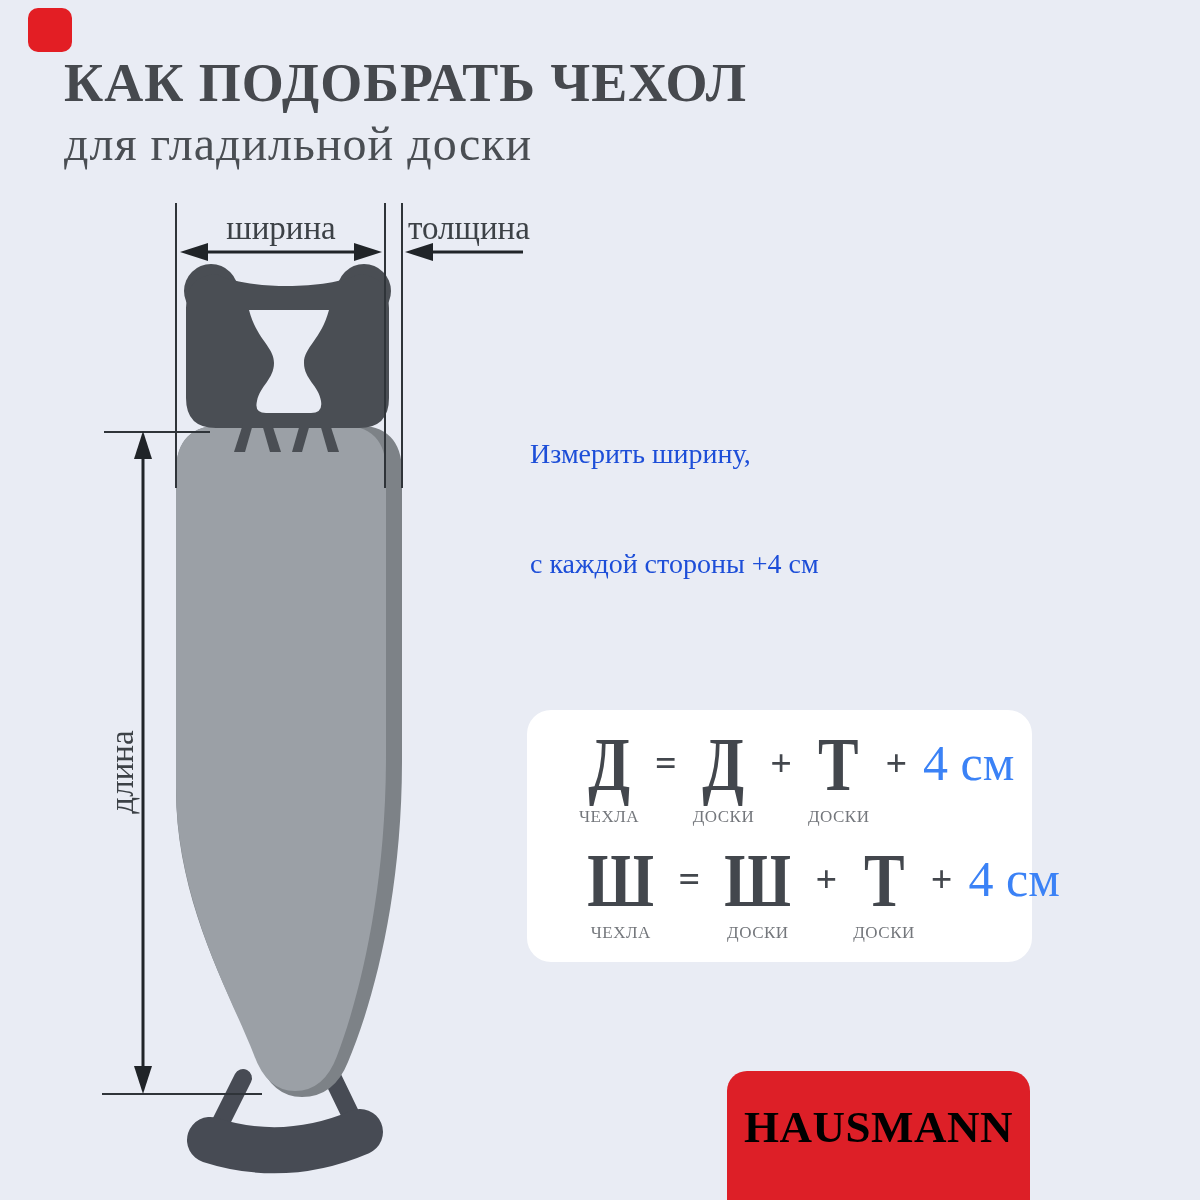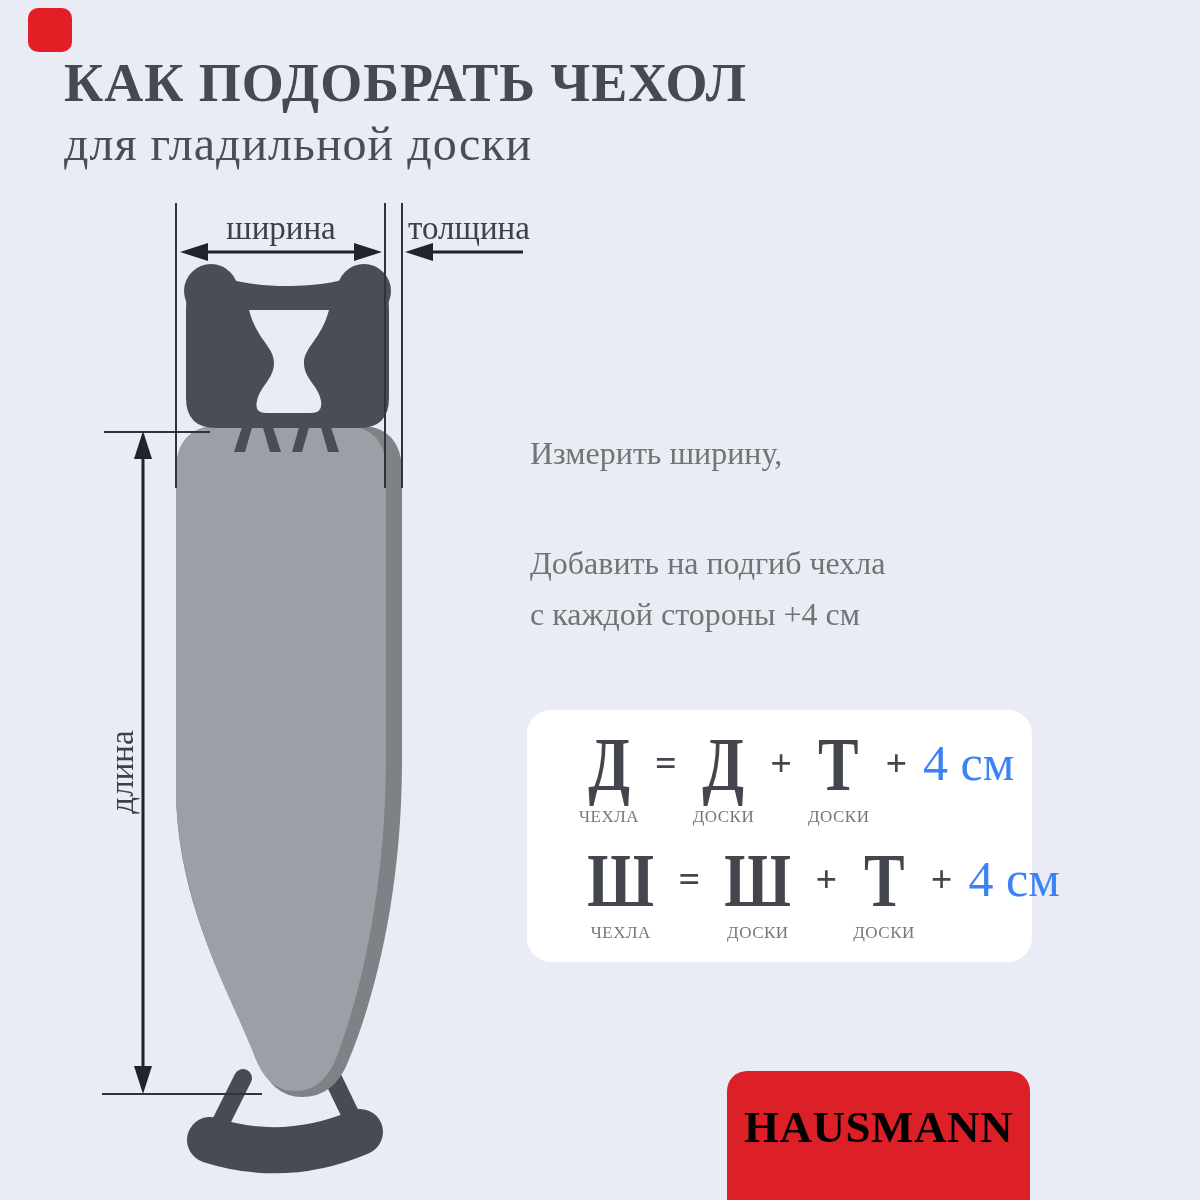--- a/index.html
+++ b/index.html
@@ -16,21 +16,21 @@
   .subtitle{left:64px;top:116px;font-size:48px;font-weight:400;color:#4a4e53;letter-spacing:1px;white-space:nowrap;}
   
   .diagram-svg{left:0;top:0;width:1200px;height:1200px;pointer-events:none;}
   
   .dim-label{font-size:33px;color:#3c4146;font-weight:400;}
   .lbl-width{left:200px;top:210px;width:162px;text-align:center;}
   .lbl-thickness{left:408px;top:210px;width:160px;text-align:left;}
   .lbl-length{left:64px;top:752px;width:120px;height:40px;text-align:center;
     transform:rotate(-90deg);transform-origin:center;}
   
-  .instr{font-size:32px;line-height:51px;color:#737373;white-space:nowrap;}
+  .instr{font-size:28px;line-height:51px;color:#1d4ed8;white-space:nowrap;}
   .instr-1{left:530px;top:428px;}
   .instr-2{left:530px;top:538px;}
   
   .formula-card{left:527px;top:710px;width:505px;height:252px;background:#ffffff;border-radius:24px;}
   .f-row{position:absolute;left:52px;display:flex;align-items:flex-start;column-gap:16px;}
   .f-row-1{top:18px;}
   .f-row-2{top:134px;}
   .f-term{display:flex;flex-direction:column;align-items:center;min-width:60px;}
   .f-letter{font-size:76px;font-weight:700;line-height:72px;color:#43474d;
     display:inline-block;transform:scaleX(0.8);}
@@ -112,21 +112,20 @@
   </svg>
 
   <div class="abs dim-label lbl-width">ширина</div>
   <div class="abs dim-label lbl-thickness">толщина</div>
   <div class="abs dim-label lbl-length">длина</div>
 
   <div class="abs instr instr-1">
     <div>Измерить ширину,</div>
   </div>
   <div class="abs instr instr-2">
-    <div>Добавить на подгиб чехла</div>
     <div>с каждой стороны +4 см</div>
   </div>
 
   <div class="abs formula-card">
 
     <div class="f-row f-row-1">
       <div class="f-term">
         <span class="f-letter">Д</span>
         <span class="f-sub">ЧЕХЛА</span>
       </div>

